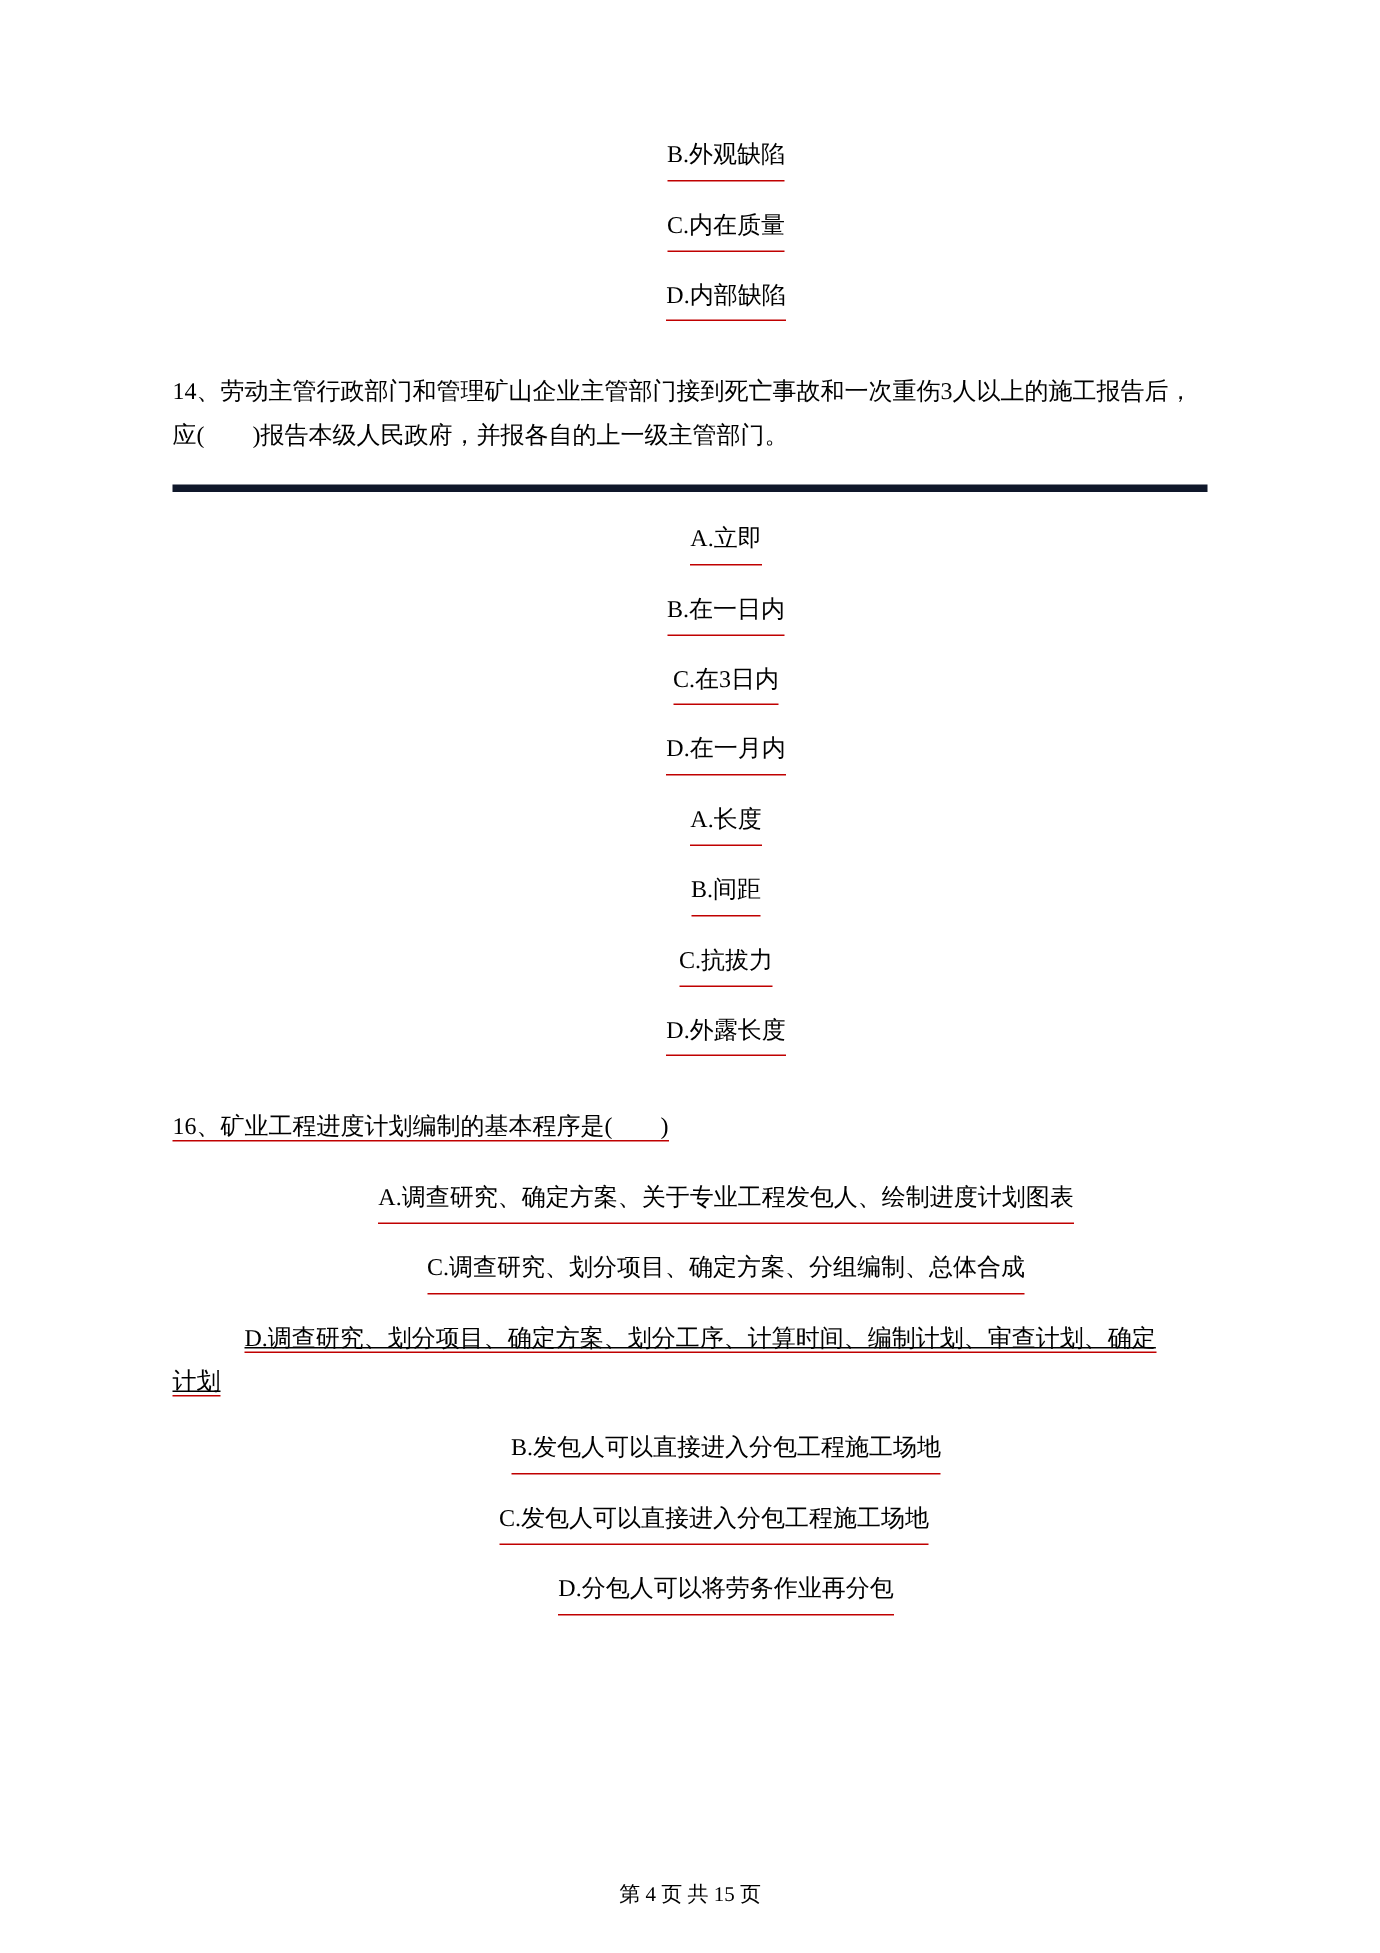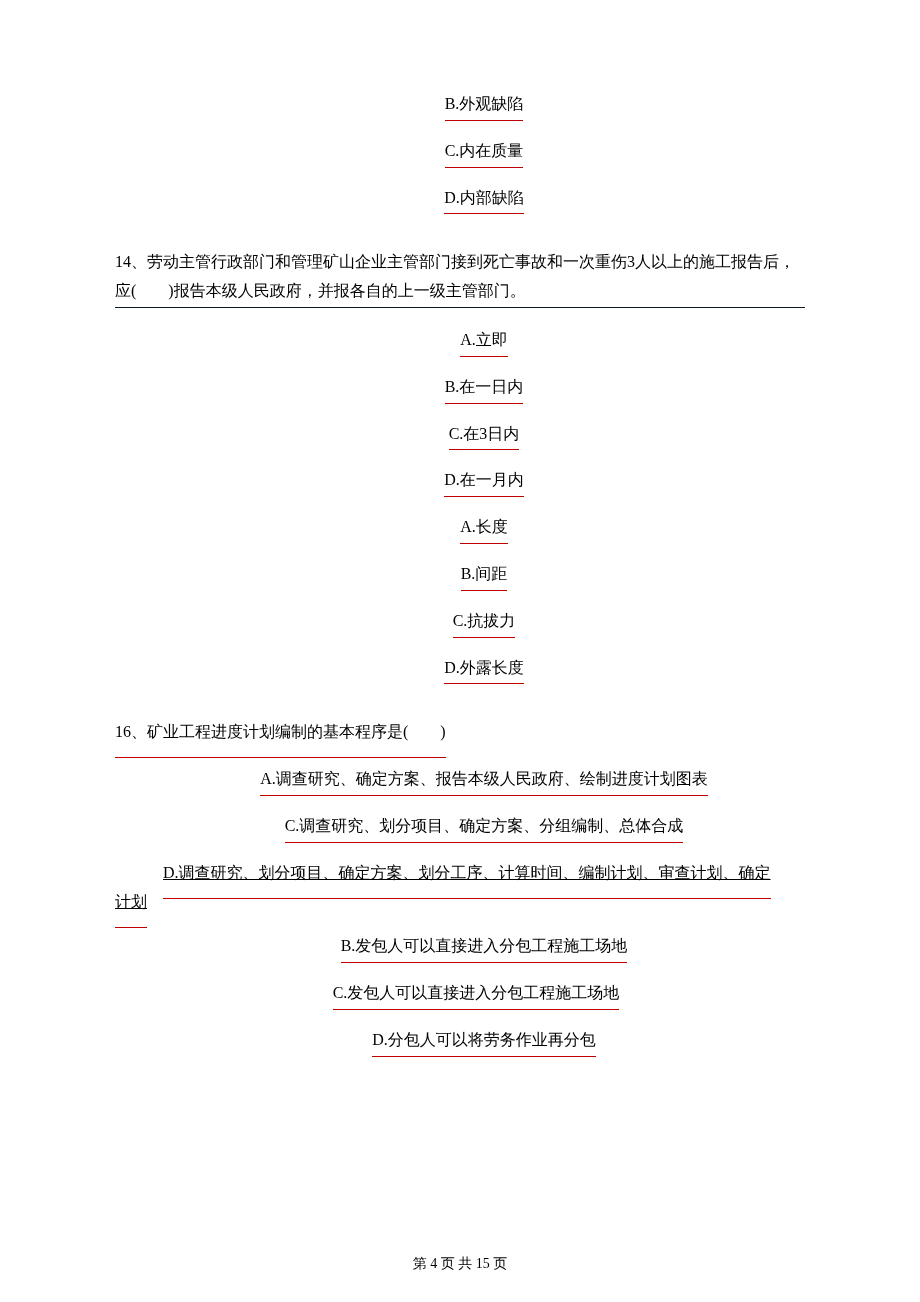--- a/index.html
+++ b/index.html
@@ -28,27 +28,27 @@
       border-bottom: 1px solid #c00000;
       padding-bottom: 1px;
     }
     .option-block {
       margin-bottom: 0px;
       text-align: center;
     }
     .question {
       margin-top: 18px;
       margin-bottom: 18px;
-      border-bottom: 1px solid #0f172a;
-      padding-bottom: 1px;
+      border-bottom: 5px solid #0f172a;
+      padding-bottom: 17px;
       display: block;
     }
     .underline-part {
       border-bottom: 1px solid #c00000;
-      padding-bottom: 17px;
+      padding-bottom: 0;
       margin-top: 32px;
     }
     .option-wrap {
       margin-bottom: 16px;
       text-decoration: underline;
     }
     .footer {
       position: absolute;
       bottom: 26px;
       left: 0;
@@ -79,21 +79,21 @@
 
   
   <div style="clear:both"></div>
   <div class="option-block"><span class="option">A.长度</span></div>
   <div class="option-block"><span class="option">B.间距</span></div>
   <div class="option-block"><span class="option">C.抗拔力</span></div>
   <div class="option-block"><span class="option">D.外露长度</span></div>
 
   
   <div style="margin-top:18px; margin-bottom:18px;"><span class="underline-part">16、矿业工程进度计划编制的基本程序是(　　)</span></div>
-  <div class="option-block"><span class="option">A.调查研究、确定方案、报告本级人民政府、绘制进度计划图表</span></div>
+  <div class="option-block"><span class="option">A.调查研究、确定方案、关于专业工程发包人、绘制进度计划图表</span></div>
   <div class="option-block"><span class="option">C.调查研究、划分项目、确定方案、分组编制、总体合成</span></div>
   <div class="option-wrap">
     <div><span class="indent-option underline-part">D.调查研究、划分项目、确定方案、划分工序、计算时间、编制计划、审查计划、确定</span></div>
     <div><span class="underline-part">计划</span></div>
   </div>
 
   
   <div class="option-block"><span class="option">B.发包人可以直接进入分包工程施工场地</span></div>
   <div class="option-block"><span class="option">C.发包人可以直接进入分包工程施工场地</span>&nbsp;&nbsp;&nbsp;&nbsp;</div>
   <div class="option-block"><span class="option">D.分包人可以将劳务作业再分包</span></div>

